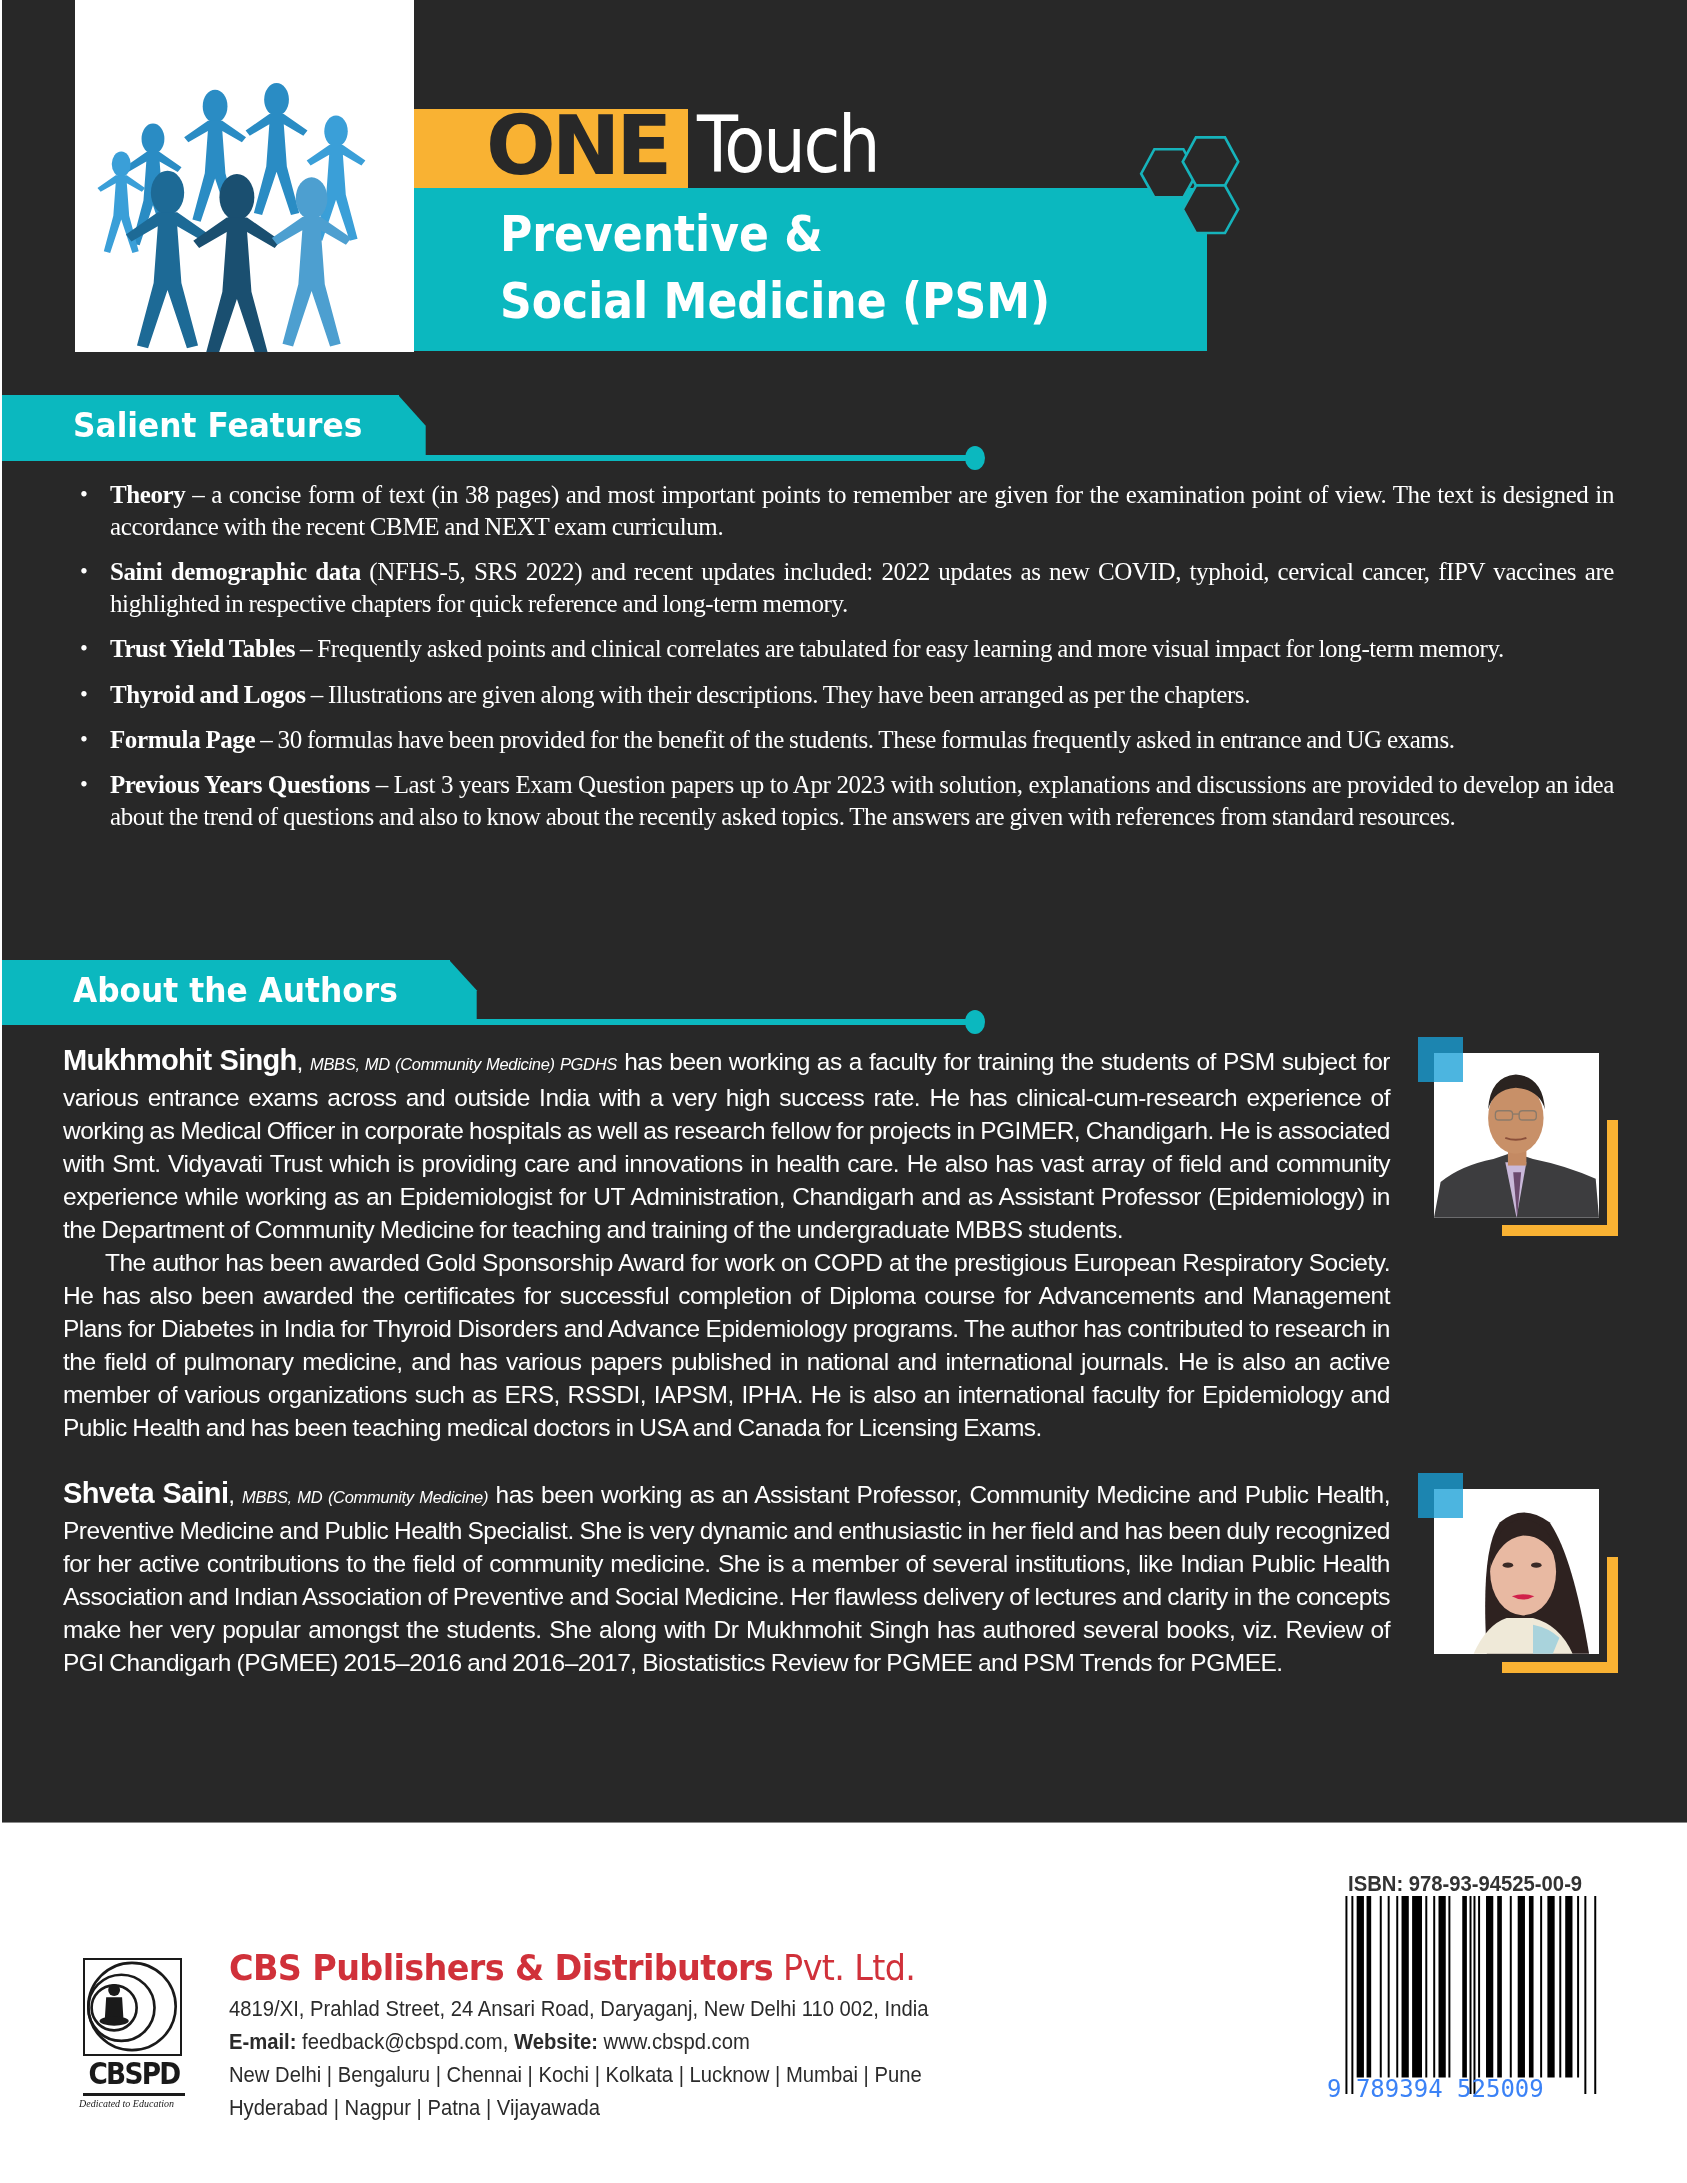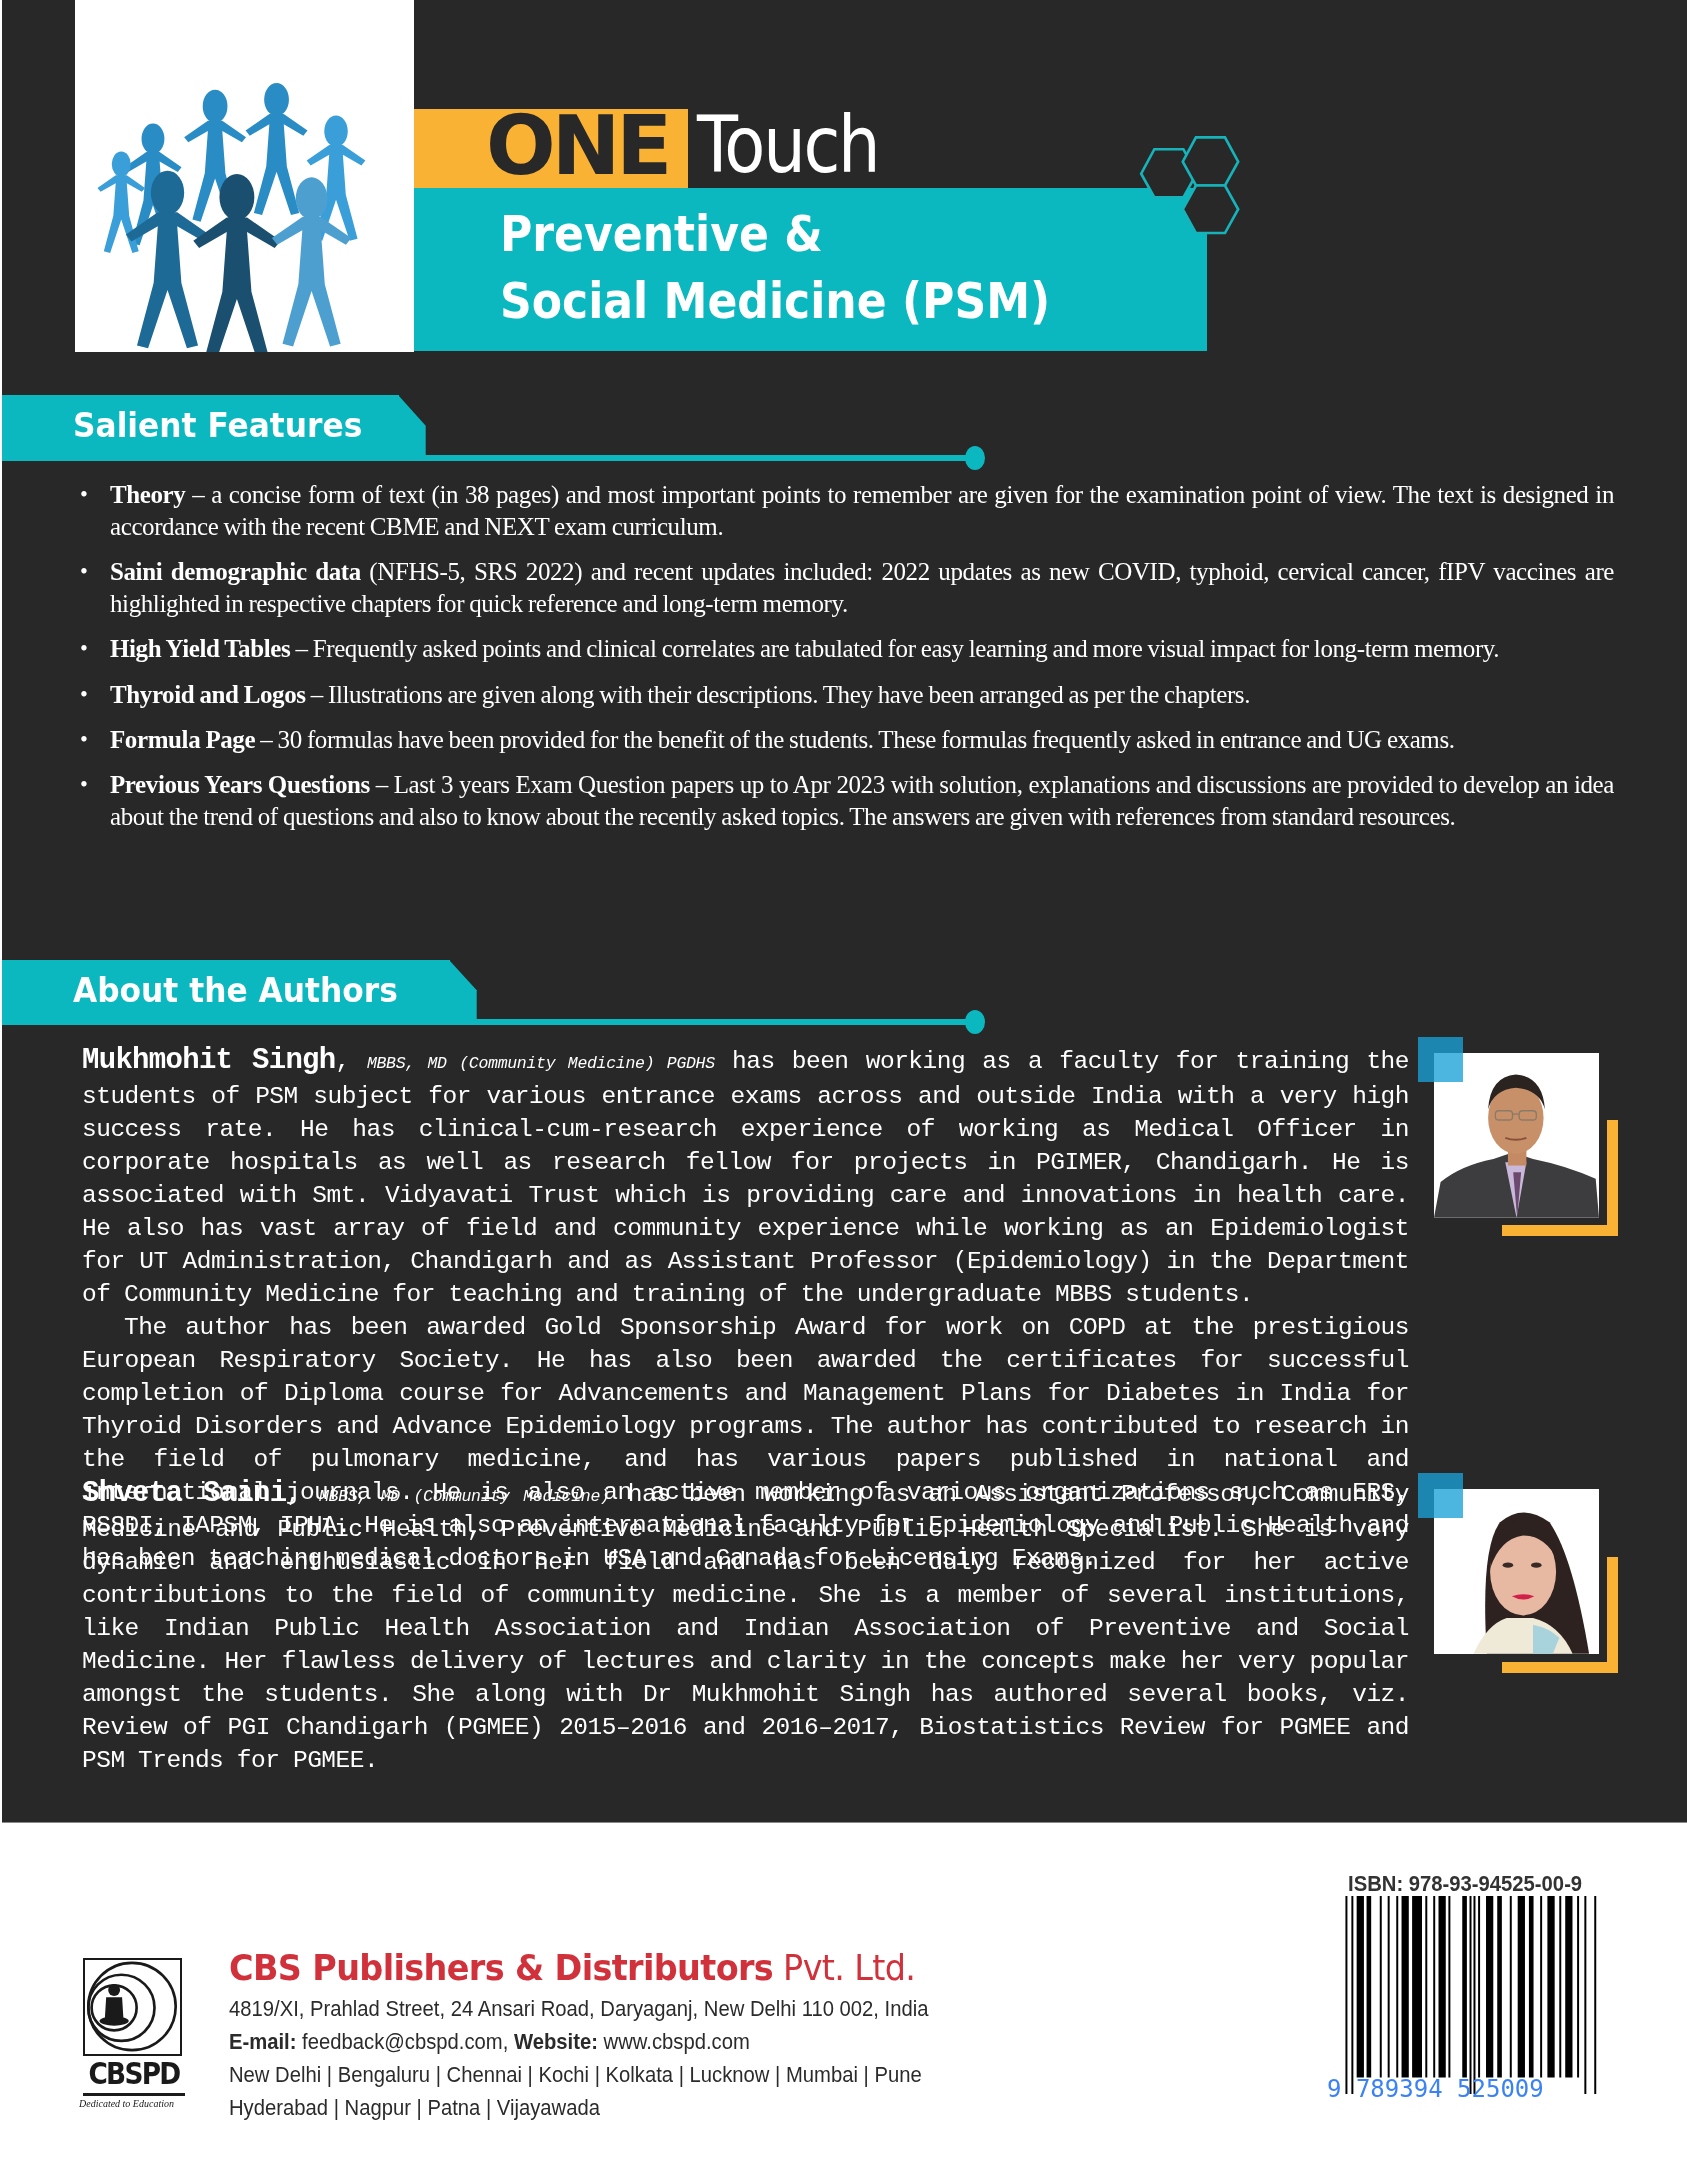--- a/index.html
+++ b/index.html
@@ -20,21 +20,21 @@
   
   .section-tab { left: 2px; height: 65px; background: #0bb8bf; }
   .section-title { left: 73px; font-family: "DejaVu Sans", sans-serif; font-weight: bold; font-size: 34px; color: #ffffff; white-space: nowrap; transform: scaleX(0.92); transform-origin: left top; }
   .section-line { left: 2px; height: 6px; background: #0bb8bf; }
   .section-dot { width: 20px; height: 24px; border-radius: 50%; background: #0bb8bf; }
   #features-list { left: 80px; top: 479px; width: 1534px; list-style: none; margin: 0; padding: 0; }
   .feature-item { position: relative; padding-left: 30px; font-family: "Liberation Serif", serif; font-size: 25px; line-height: 32px; color: #ffffff; text-align: justify; margin-bottom: 13.2px; letter-spacing: -0.4px; word-spacing: -0.7px; }
   .feature-bullet { position: absolute; left: 0; top: 0; font-size: 22.5px; color: #ffffff; }
   .feature-title { font-weight: bold; }
 
-  .author-block { left: 82px; width: 1327px; font-family: Liberation Mono, monospace; font-size: 24.5px; line-height: 33px; color: #ffffff; text-align: justify; letter-spacing: -0.5px; word-spacing: -0.7px; }
+  .author-block { left: 63px; width: 1327px; font-family: Liberation Sans, sans-serif; font-size: 24.5px; line-height: 33px; color: #ffffff; text-align: justify; letter-spacing: -0.5px; word-spacing: -0.7px; }
   .author-name { font-weight: bold; font-size: 29px; letter-spacing: -0.7px; }
   .author-degree { font-style: italic; font-size: 16.5px; letter-spacing: -0.3px; }
   .author-para { margin: 0; }
   .author-para.indent { text-indent: 42px; }
 
   
   .photo-frame { width: 165px; height: 165px; background: #ffffff; overflow: hidden; }
   .blue-square { width: 45px; height: 45px; background: rgba(26,160,215,0.78); }
   .orange-v { width: 11.2px; height: 116px; background: #f9b233; }
   .orange-h { width: 116px; height: 11.2px; background: #f9b233; }
@@ -114,21 +114,21 @@
   <li class="feature-item">
     <span class="feature-bullet">•</span>
     <span class="feature-title">Theory</span><span> – a concise form of text (in 38 pages) and most important points to remember are given for the examination point of view. The text is designed in accordance with the recent CBME and NEXT exam curriculum.</span>
   </li>
   <li class="feature-item">
     <span class="feature-bullet">•</span>
     <span class="feature-title">Saini demographic data</span><span> (NFHS-5, SRS 2022) and recent updates included: 2022 updates as new COVID, typhoid, cervical cancer, fIPV vaccines are highlighted in respective chapters for quick reference and long-term memory.</span>
   </li>
   <li class="feature-item">
     <span class="feature-bullet">•</span>
-    <span class="feature-title">High Yield Tables</span><span> – Frequently asked points and clinical correlates are tabulated for easy learning and more visual impact for long-term memory.</span>
+    <span class="feature-title">Trust Yield Tables</span><span> – Frequently asked points and clinical correlates are tabulated for easy learning and more visual impact for long-term memory.</span>
   </li>
   <li class="feature-item">
     <span class="feature-bullet">•</span>
     <span class="feature-title">Thyroid and Logos</span><span> – Illustrations are given along with their descriptions. They have been arranged as per the chapters.</span>
   </li>
   <li class="feature-item">
     <span class="feature-bullet">•</span>
     <span class="feature-title">Formula Page</span><span> – 30 formulas have been provided for the benefit of the students. These formulas frequently asked in entrance and UG exams.</span>
   </li>
   <li class="feature-item">

